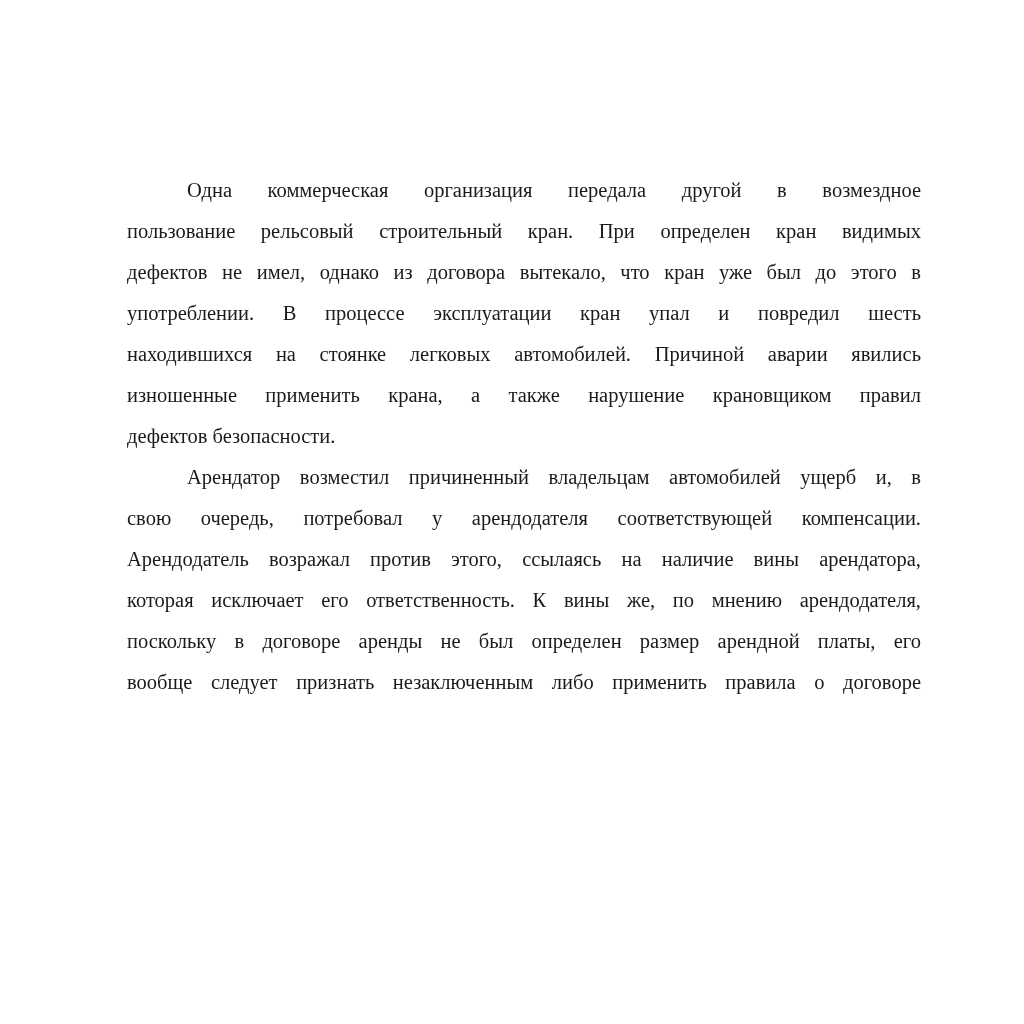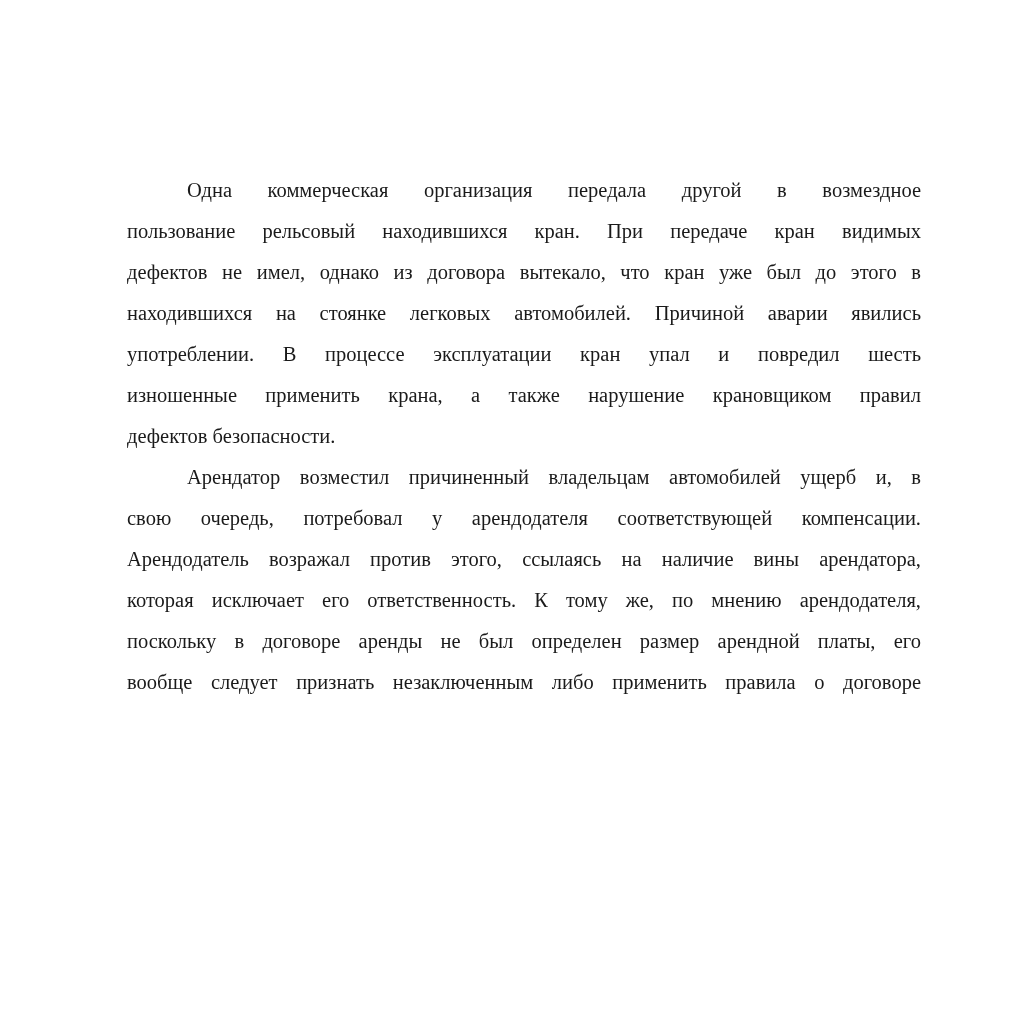--- a/index.html
+++ b/index.html
@@ -45,32 +45,32 @@
     }
   </style>
 </head>
 <body>
 
 <div class="page">
   <div class="text-block">
 
     <div class="paragraph">
       <span class="line indent">Одна коммерческая организация передала другой в возмездное</span>
-      <span class="line">пользование рельсовый находившихся кран. При передаче кран видимых</span>
+      <span class="line">пользование рельсовый строительный кран. При определен кран видимых</span>
       <span class="line">дефектов не имел, однако из договора вытекало, что кран уже был до этого в</span>
+      <span class="line">употреблении. В процессе эксплуатации кран упал и повредил шесть</span>
       <span class="line">находившихся на стоянке легковых автомобилей. Причиной аварии явились</span>
-      <span class="line">употреблении. В процессе эксплуатации кран упал и повредил шесть</span>
       <span class="line">изношенные применить крана, а также нарушение крановщиком правил</span>
       <span class="line last">дефектов безопасности.</span>
     </div>
 
     <div class="paragraph">
       <span class="line indent">Арендатор возместил причиненный владельцам автомобилей ущерб и, в</span>
       <span class="line">свою очередь, потребовал у арендодателя соответствующей компенсации.</span>
       <span class="line">Арендодатель возражал против этого, ссылаясь на наличие вины арендатора,</span>
-      <span class="line">которая исключает его ответственность. К тому же, по мнению арендодателя,</span>
+      <span class="line">которая исключает его ответственность. К вины же, по мнению арендодателя,</span>
       <span class="line">поскольку в договоре аренды не был определен размер арендной платы, его</span>
       <span class="line">вообще следует признать незаключенным либо применить правила о договоре</span>
     </div>
 
 
   </div>
 </div>
 
 </body></html>

